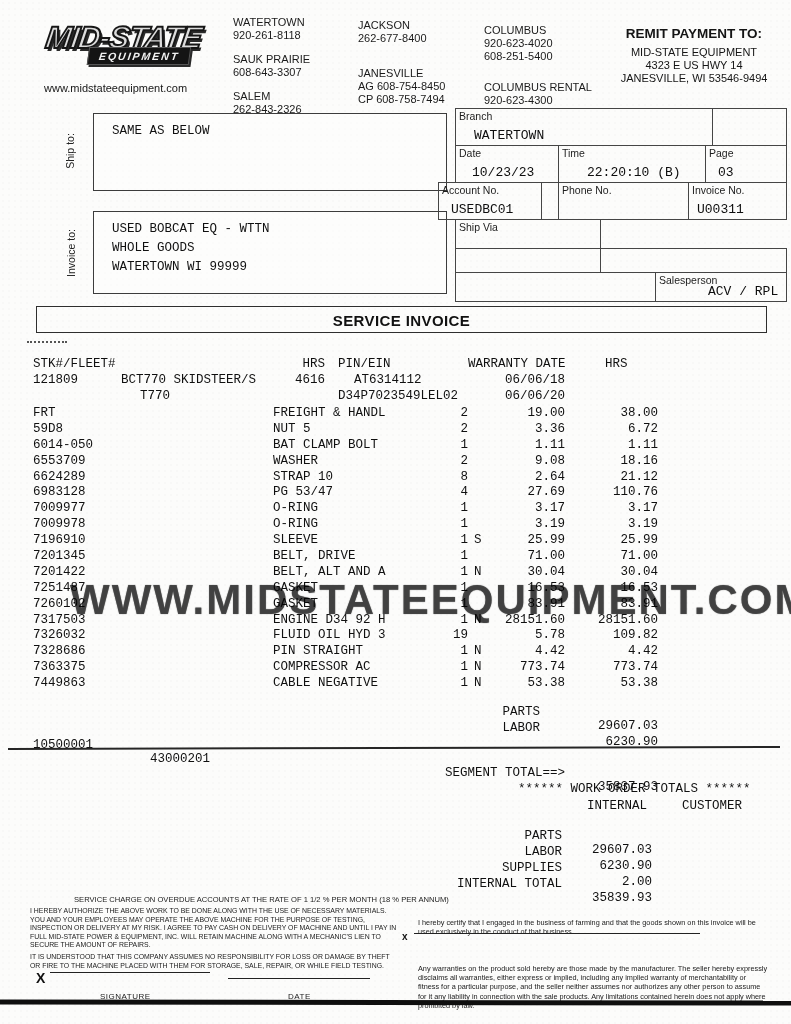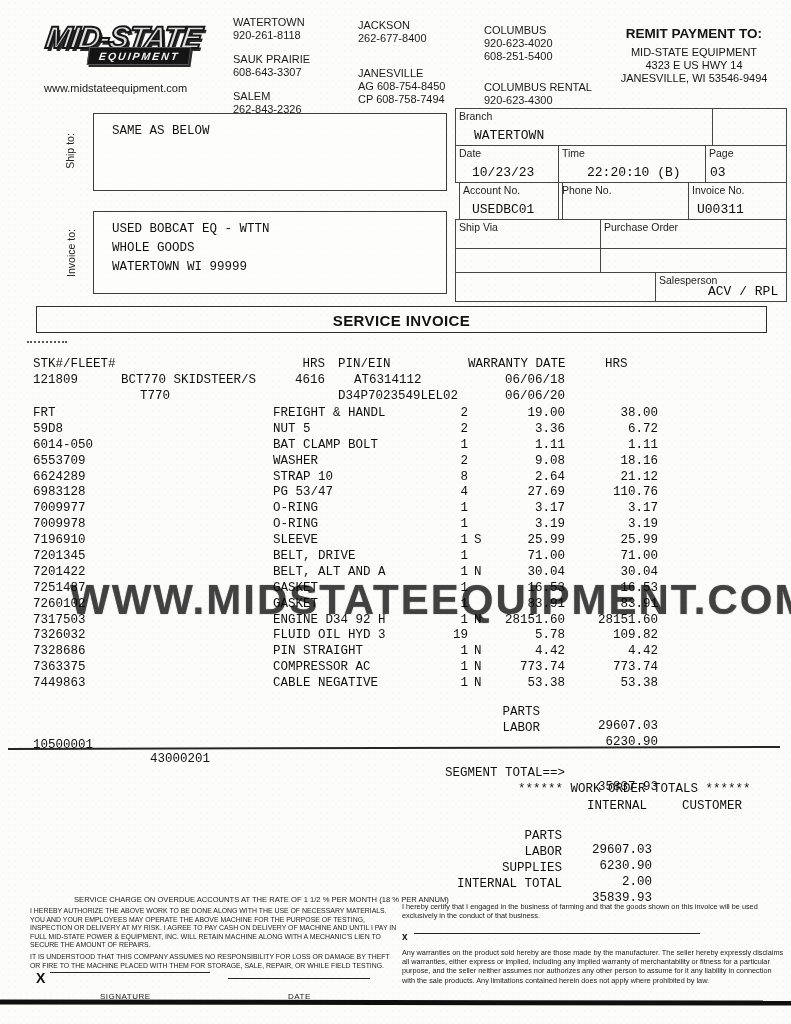--- a/index.html
+++ b/index.html
@@ -63,21 +63,21 @@
 
   
   .wot-lbl{left:412px;width:150px;text-align:right;}
   .wot-val{left:552px;width:100px;text-align:right;}
 
   
   .legal-l{position:absolute;left:30px;top:895px;width:368px;color:#1a1a1a;}
   .legal-l .lt{font-weight:400;font-size:7.6px;margin-bottom:3px;white-space:nowrap;padding-left:44px;}
   .legal-l p{font-size:6.9px;line-height:8.6px;margin:0 0 3px 0;}
   .legal-r{position:absolute;left:402px;top:902px;width:382px;color:#1a1a1a;}
-  .legal-r p{font-size:7.3px;line-height:9.2px;margin:0;}
+  .legal-r p{font-size:7.3px;line-height:9.2px;margin:16px;}
   .sigline{position:absolute;border-bottom:1.5px solid #222;}
   .siglbl{position:absolute;font-size:8px;letter-spacing:.5px;color:#1a1a1a;}
   .thickbar{position:absolute;left:0;top:1000px;width:791px;height:5px;background:#0f0f0f;transform:rotate(.08deg);}
 </style>
 </head>
 <body>
 
 <div class="page">
 
   <div class="abs logo-wrap">
@@ -153,42 +153,38 @@
   <div class="cell" style="left:455px;top:145px;width:104px;height:38px;">
     <span class="lbl">Date</span>
     <span class="val" style="left:16px;">10/23/23</span>
   </div>
   <div class="cell" style="left:558px;top:145px;width:148px;height:38px;">
     <span class="lbl">Time</span>
     <span class="val" style="left:28px;">22:20:10 (B)</span>
   </div>
   <div class="cell" style="left:705px;top:145px;width:82px;height:38px;">
     <span class="lbl">Page</span>
-    <span class="val" style="left:4px;">03</span>
-  </div>
-
-  <div class="cell" style="left:459px;top:182px;width:104px;height:38px;">
+    <span class="val" style="left:12px;">03</span>
+  </div>
+
+  <div class="cell" style="left:438px;top:182px;width:104px;height:38px;">
     <span class="lbl">Account No.</span>
     <span class="val" style="left:12px;">USEDBC01</span>
   </div>
   <div class="cell" style="left:558px;top:182px;width:131px;height:38px;">
     <span class="lbl">Phone No.</span>
     <span class="val" style="left:10px;"></span>
   </div>
   <div class="cell" style="left:688px;top:182px;width:99px;height:38px;">
     <span class="lbl">Invoice No.</span>
     <span class="val" style="left:8px;">U00311</span>
   </div>
 
   <div class="cell" style="left:455px;top:219px;width:146px;height:30px;border-bottom:none;">
     <span class="lbl">Ship Via</span>
-    <span class="val" style="left:10px;"></span>
-  </div>
-  <div class="cell" style="left:600px;top:219px;width:187px;height:30px;border-bottom:none;">
-    <span class="lbl">Purchase Order</span>
     <span class="val" style="left:10px;"></span>
   </div>
   <div class="cell" style="left:455px;top:248px;width:146px;height:25px;"></div>
   <div class="cell" style="left:600px;top:248px;width:187px;height:25px;"></div>
 
   <div class="cell" style="left:455px;top:272px;width:201px;height:30px;"></div>
   <div class="cell" style="left:655px;top:272px;width:132px;height:30px;">
     <span class="lbl">Salesperson</span>
     <span class="val" style="left:52px;">ACV / RPL</span>
   </div>

